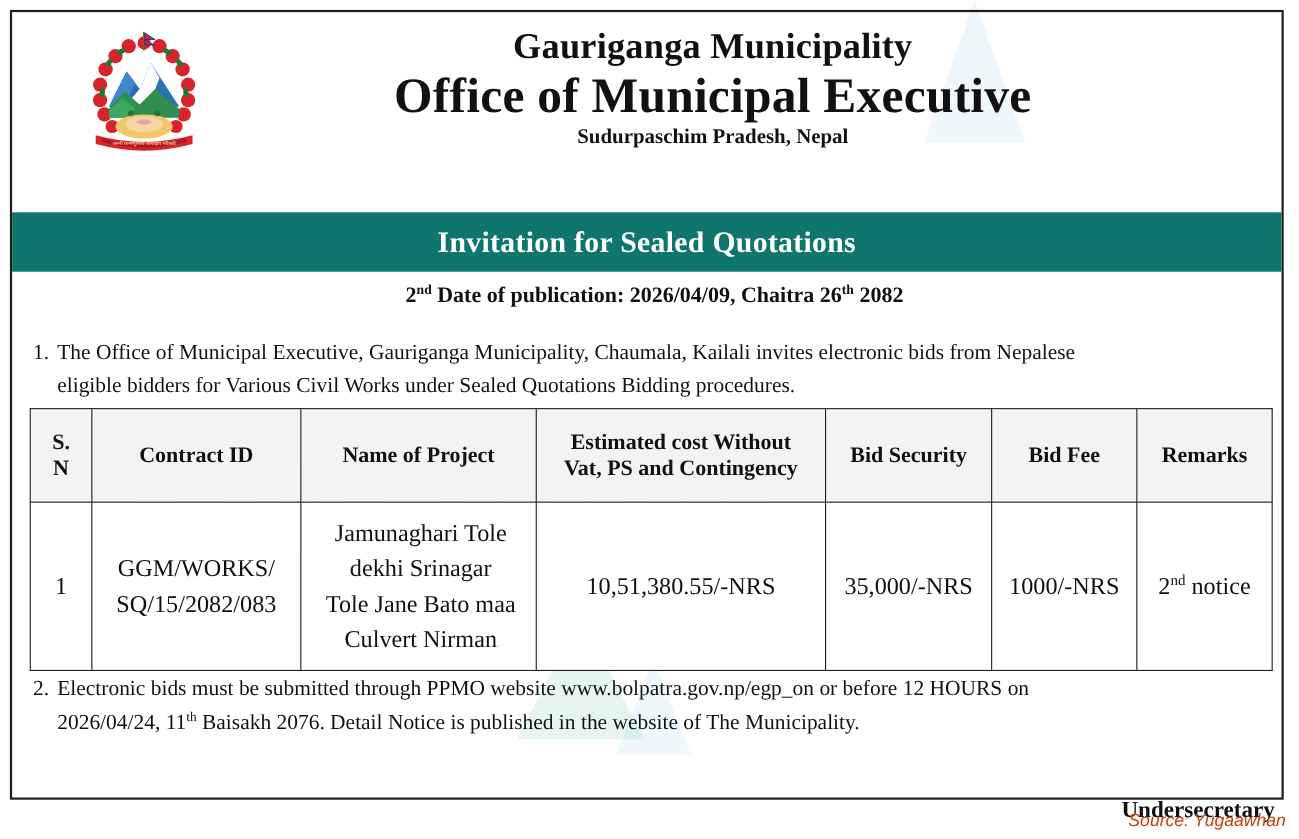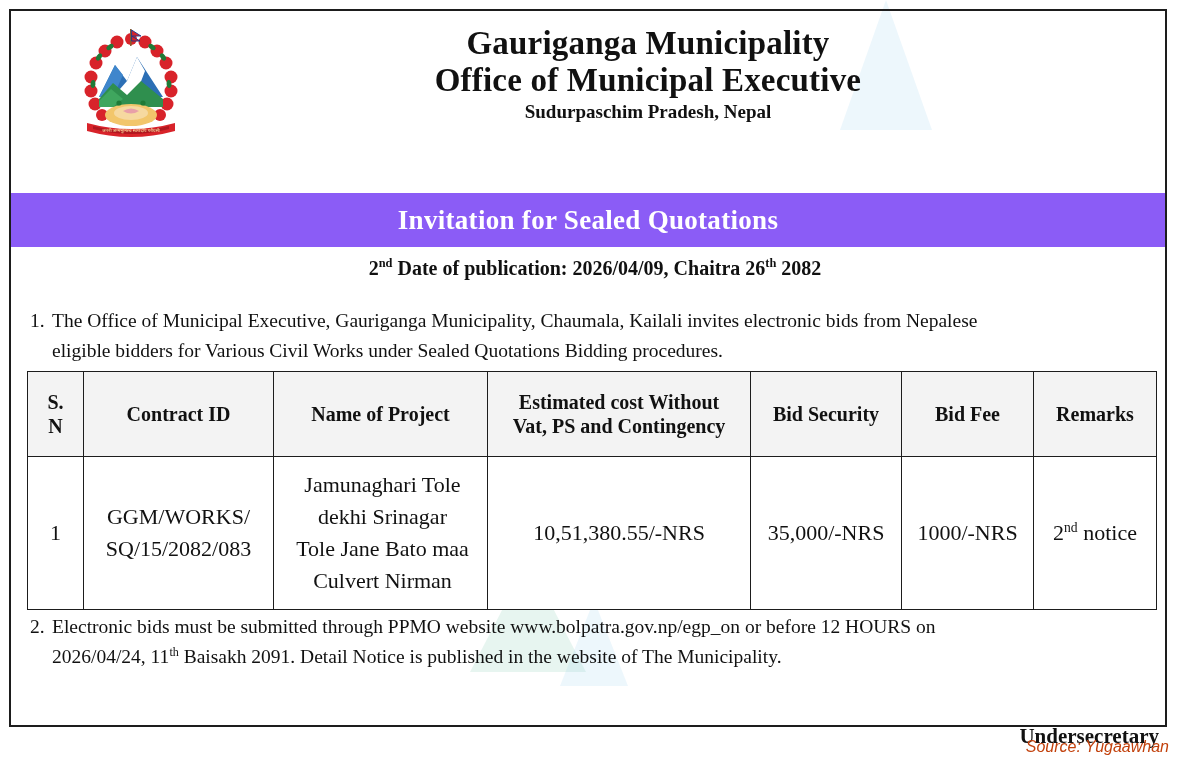--- a/index.html
+++ b/index.html
@@ -122,21 +122,21 @@
     padding-top: 14px;
     padding-right: 120px;
   }
   .org-line1 {
     font-size: 33px;
     font-weight: bold;
     line-height: 1.12;
     letter-spacing: 0.2px;
   }
   .org-line2 {
-    font-size: 33px;
+    font-size: 45px;
     font-weight: bold;
     line-height: 1.12;
     letter-spacing: 0.2px;
   }
   .addr-line {
     font-size: 19px;
     font-weight: bold;
     line-height: 1.32;
     margin-top: 9px;
   }
@@ -146,21 +146,21 @@
     line-height: 1.32;
   }
 
   
   .title-banner {
     position: absolute;
     left: 11px;
     top: 193px;
     width: 1154px;
     height: 54px;
-    background: #8b5cf6;
+    background: #0f766e;
     color: #ffffff;
     display: flex;
     align-items: center;
     justify-content: center;
     box-sizing: border-box;
   }
   .title-banner .txt {
     font-size: 27px;
     font-weight: bold;
     letter-spacing: 0.3px;
@@ -419,21 +419,21 @@
           <td class="cell-fee">1000/-NRS</td>
           <td class="cell-rem"><span>2</span><sup>nd</sup><span> notice</span></td>
         </tr>
       </tbody>
     </table>
 
     <div class="clause clause-2">
       <div>
         <span class="num">2.</span><span>Electronic bids must be submitted through PPMO website www.bolpatra.gov.np/egp_on or before 12 HOURS on</span>
       </div>
-      <div class="hang"><span>2026/04/24, 11</span><sup>th</sup><span> Baisakh 2091. Detail Notice is published in the website of The Municipality.</span></div>
+      <div class="hang"><span>2026/04/24, 11</span><sup>th</sup><span> Baisakh 2076. Detail Notice is published in the website of The Municipality.</span></div>
     </div>
 
     <div class="signature">Undersecretary</div>
 
   </div>
 
   <div class="source-credit">Source: Yugaawhan</div>
 
 </div>
 

